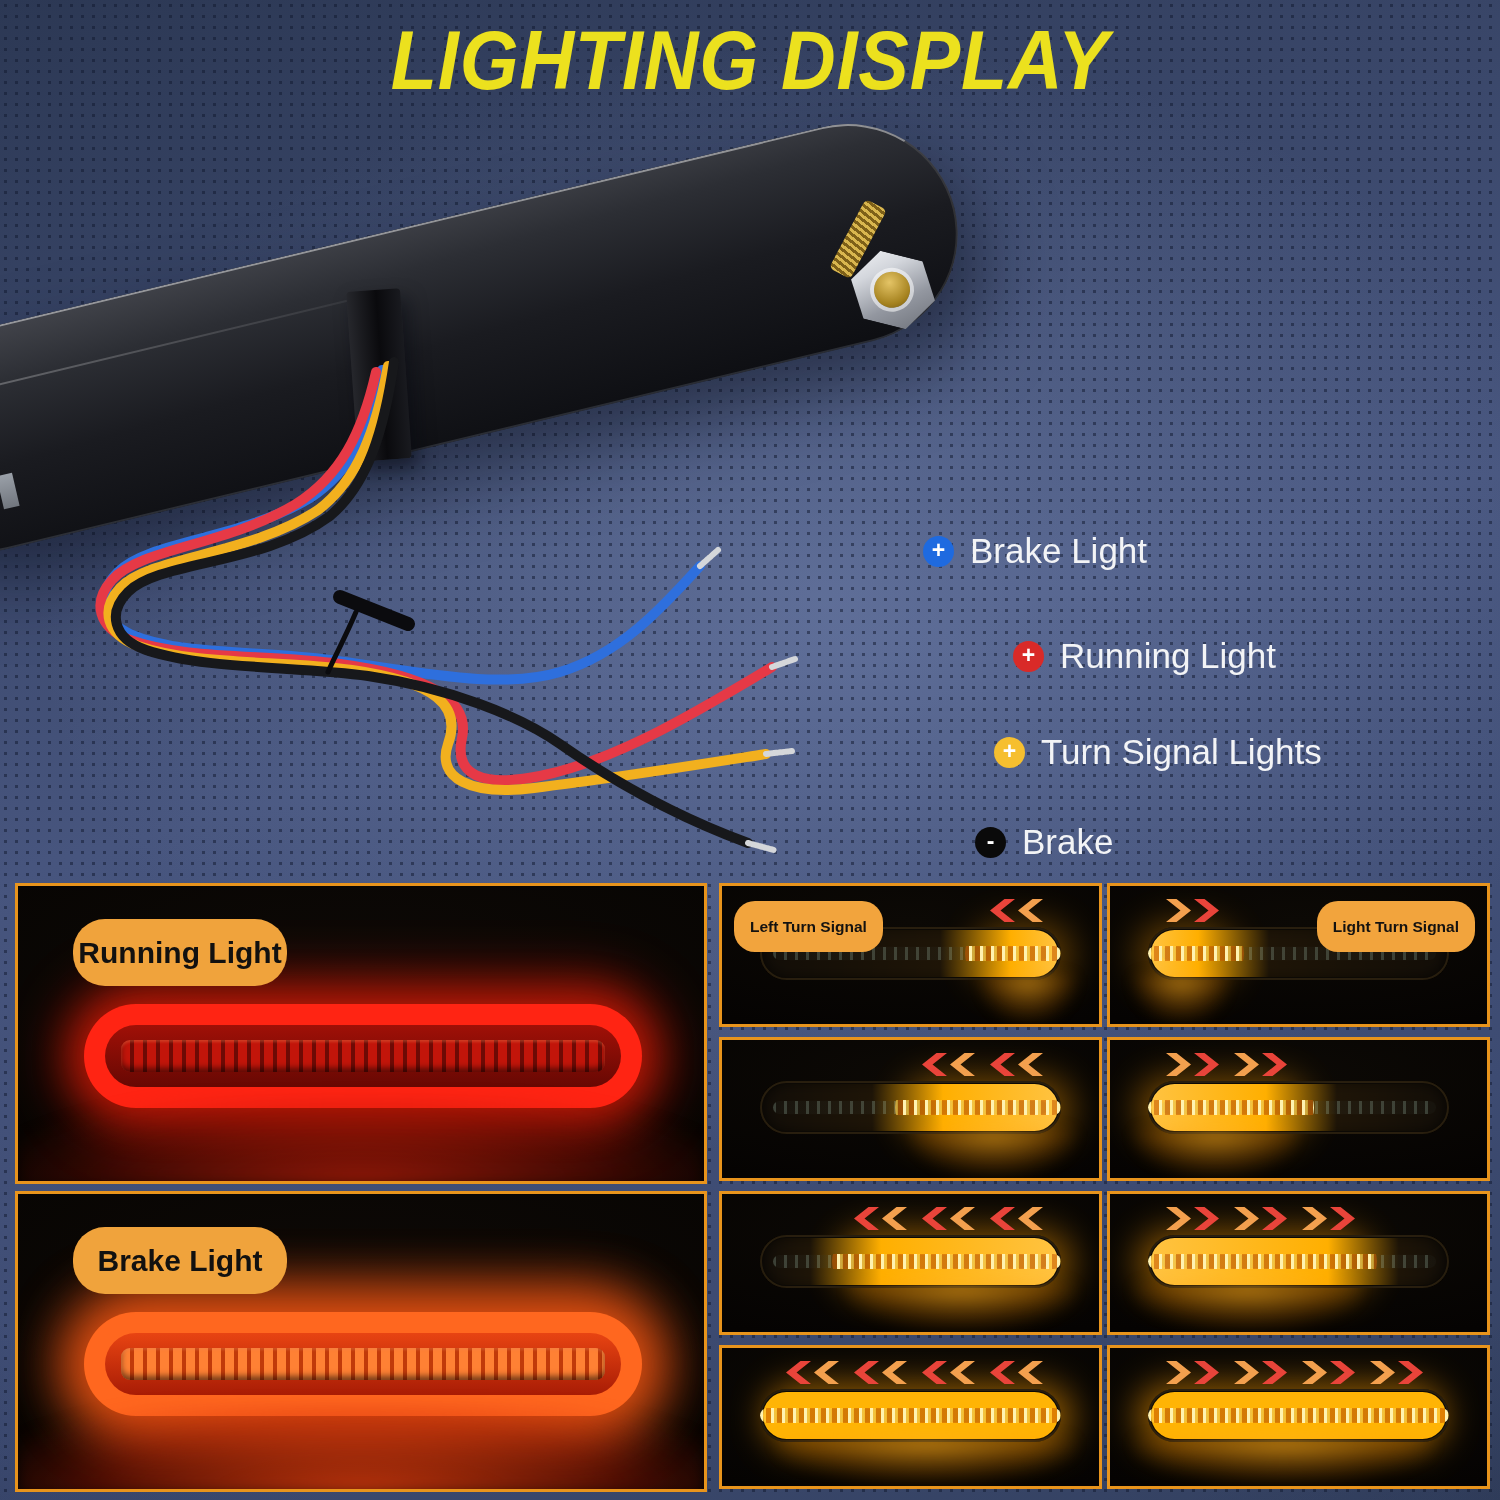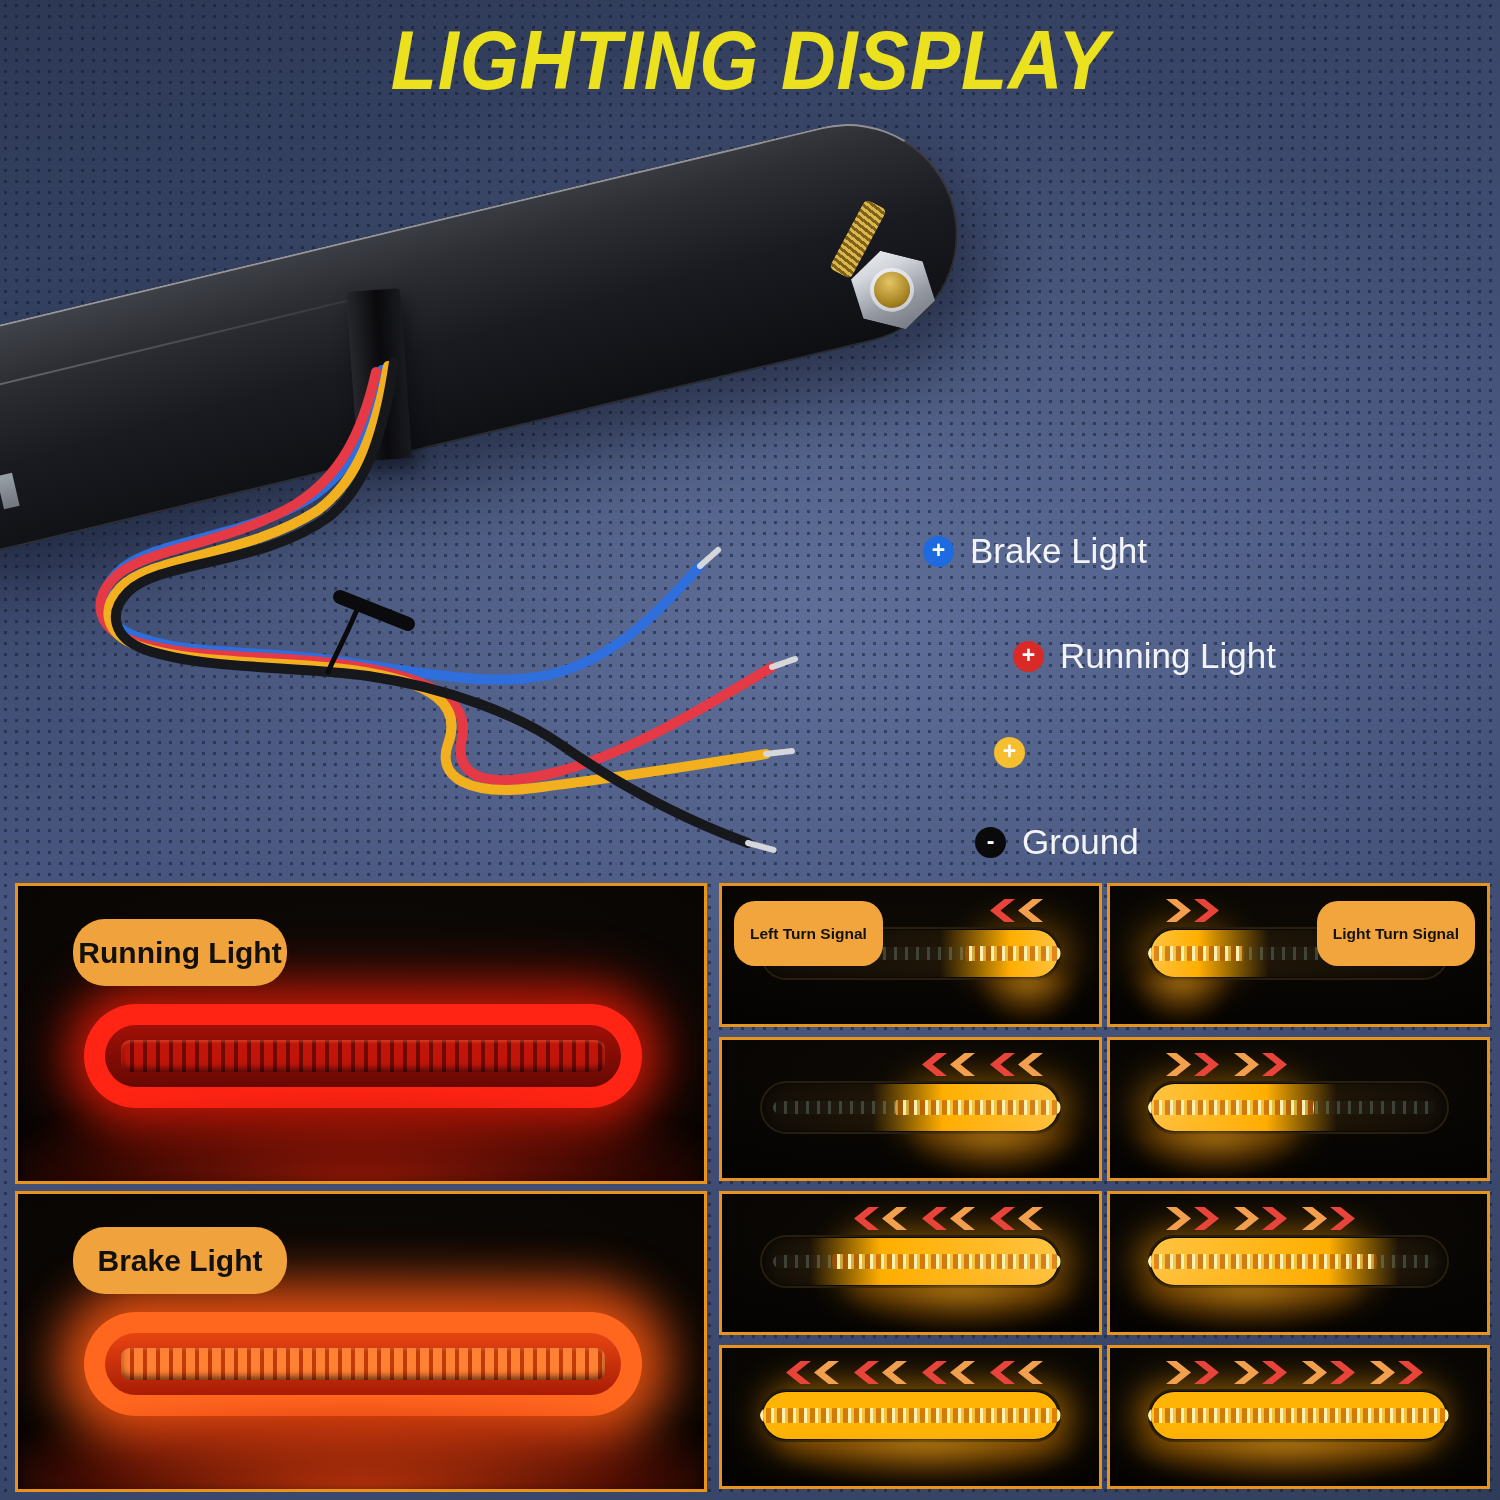--- a/index.html
+++ b/index.html
@@ -64,21 +64,21 @@
   .dstrip{position:absolute;left:16px;right:16px;top:50%;height:32px;transform:translateY(-50%);
     border-radius:9px;box-shadow:inset 0 2px 3px rgba(255,140,90,.35), inset 0 -4px 6px rgba(0,0,0,.55);}
   .dstrip.running{background:repeating-linear-gradient(90deg,#c2150a 0 9px,#6e0a05 9px 13px);}
   .dstrip.brake{background:repeating-linear-gradient(90deg,#ff8134 0 9px,#c13a0a 9px 13px);}
   .drefl{position:absolute;left:0;right:0;bottom:-6px;height:92px;filter:blur(7px);}
   .drefl.running{background:radial-gradient(ellipse at 50% 100%, rgba(255,40,12,.55) 0%, rgba(170,18,5,.28) 55%, rgba(0,0,0,0) 82%);}
   .drefl.brake{background:radial-gradient(ellipse at 50% 100%, rgba(255,70,16,.72) 0%, rgba(200,30,6,.35) 55%, rgba(0,0,0,0) 85%);}
   
   .spanel{position:absolute;width:383px;height:144px;box-sizing:border-box;border:3px solid #e8941c;
     background:radial-gradient(130% 120% at 50% 25%, #0c0905 0%, #050302 70%, #020101 100%);overflow:hidden;}
-  .sbadge{position:absolute;top:15px;height:41px;padding:12px 16px;border-radius:21px;background:#f2a43d;
+  .sbadge{position:absolute;top:15px;height:41px;padding:5px 16px;border-radius:21px;background:#f2a43d;
     color:#141210;font-weight:bold;font-size:15.5px;display:flex;align-items:center;white-space:nowrap;}
   .sbadge.pos-left{left:12px;} .sbadge.pos-right{right:12px;}
   .chevrons{position:absolute;top:13px;display:flex;gap:15px;}
   .spanel.left .chevrons{right:56px;} .spanel.right .chevrons{left:56px;}
   .pair{display:flex;gap:3px;}
   .chev{width:25px;height:23px;clip-path:polygon(0 0,42% 0,100% 50%,42% 100%,0 100%,58% 50%);}
   .spanel.left .chev{transform:scaleX(-1);}
   .chev.red{background:#e9443a;} .chev.orange{background:#f3a04e;}
   .sglow{position:absolute;top:26%;height:48%;border-radius:999px;background:#ff9e00;filter:blur(17px);}
   .sbar{position:absolute;left:10%;width:80%;top:30%;height:38%;border-radius:999px;background:#130e08;
@@ -125,24 +125,25 @@
   <div class="wlabel" style="left:923px;top:529px">
     <span class="pol" style="background:#1e6ae0">+</span>
     <span class="wtext">Brake Light</span>
   </div>
   <div class="wlabel" style="left:1013px;top:634px">
     <span class="pol" style="background:#d92a28">+</span>
     <span class="wtext">Running Light</span>
   </div>
   <div class="wlabel" style="left:994px;top:730px">
     <span class="pol" style="background:#f6bf2f">+</span>
+    <span class="wtext">Turn Signal Lights</span>
   </div>
   <div class="wlabel" style="left:975px;top:820px">
     <span class="pol" style="background:#0a0a0a">-</span>
-    <span class="wtext">Ground</span>
+    <span class="wtext">Brake</span>
   </div>
 
   <div class="panel" style="left:15px;top:883px;width:692px;height:301px">
     <div class="dglow running"></div>
     <div class="dbar running">
       <div class="dinner running">
           <div class="dstrip running"></div>
         </div>
     </div>
     <div class="drefl running"></div>

